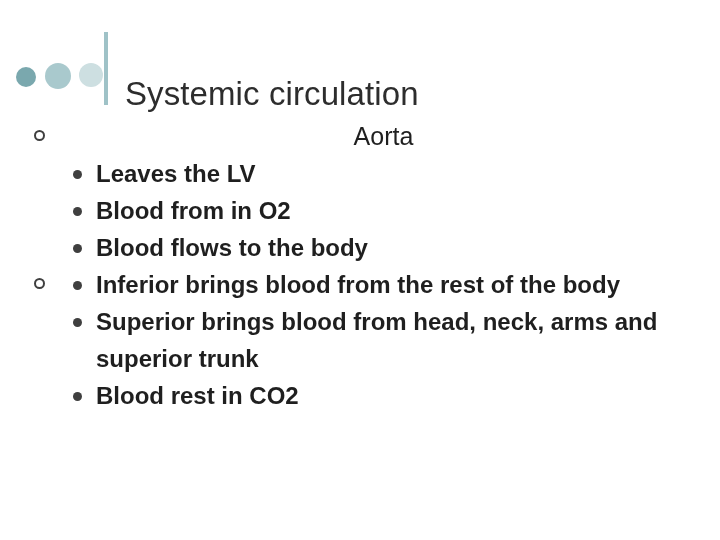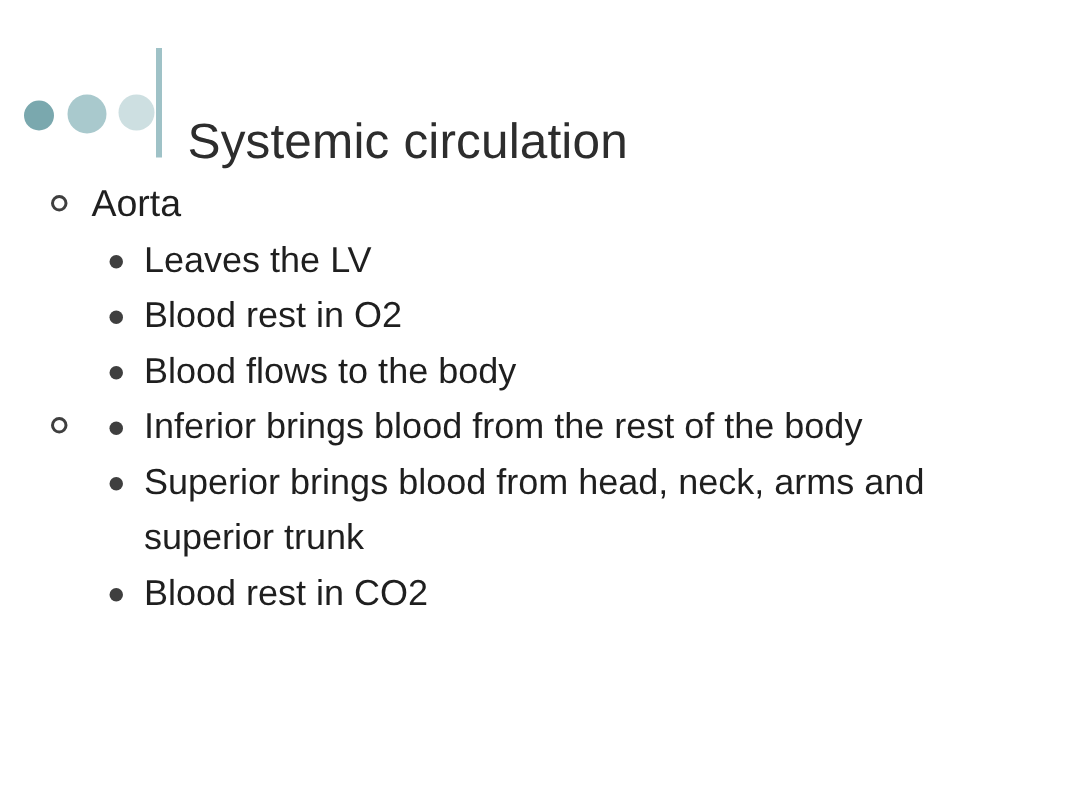--- a/index.html
+++ b/index.html
@@ -101,33 +101,35 @@
     left: 8px;
     top: 12px;
     width: 11px;
     height: 11px;
     border: 2px solid #3f3f3f;
     border-radius: 50%;
     box-sizing: border-box;
   }
   ul.lvl1 > li > .txt1 {
     display: block;
+    text-align: center;
   }
 
   ul.lvl2 {
     list-style: none;
     margin: 0;
     padding: 0;
   }
   ul.lvl2 > li {
     position: relative;
     padding-left: 35px;
     font-size: 24px;
     line-height: 37px;
     color: #1f1f1f;
+    font-weight: bold;
   }
   ul.lvl2 > li > .b2 {
     position: absolute;
     left: 12px;
     top: 15px;
     width: 9px;
     height: 9px;
     background: #3f3f3f;
     border-radius: 50%;
   }
@@ -155,21 +157,21 @@
       <li>
         <span class="b1"></span>
         <span class="txt1">Aorta</span>
         <ul class="lvl2">
           <li>
             <span class="b2"></span>
             <span class="txt2">Leaves the LV</span>
           </li>
           <li>
             <span class="b2"></span>
-            <span class="txt2">Blood rest in O2</span>
+            <span class="txt2">Blood from in O2</span>
           </li>
           <li>
             <span class="b2"></span>
             <span class="txt2">Blood flows to the body</span>
           </li>
         </ul>
       </li>
 
       <li>
         <span class="b1"></span>

